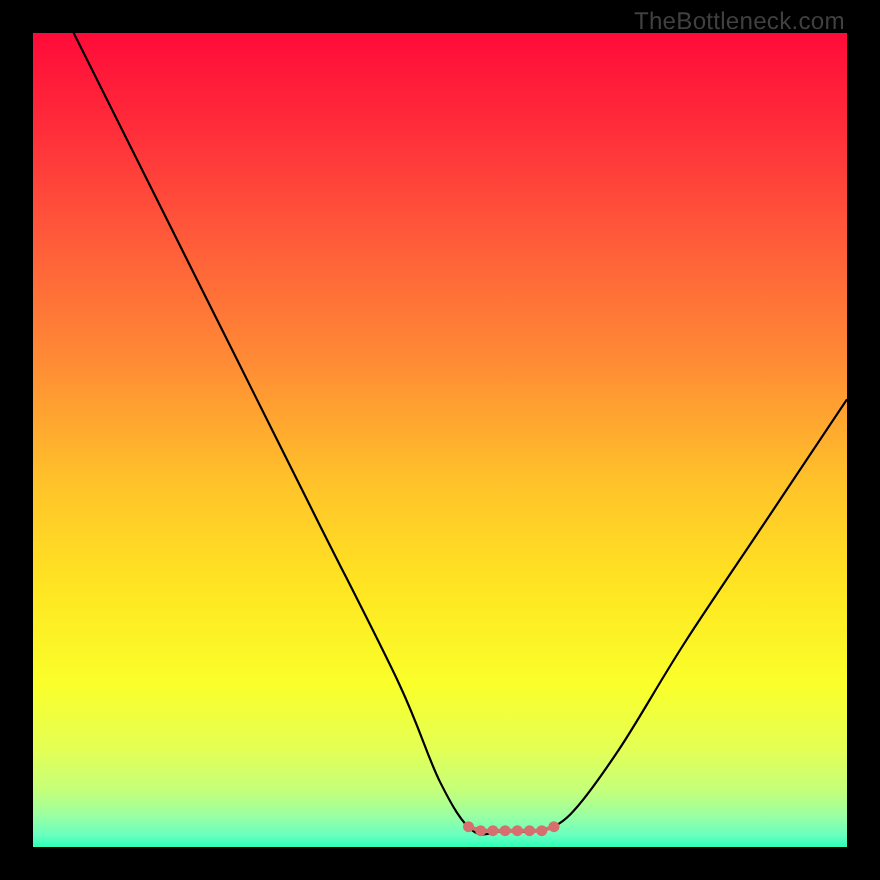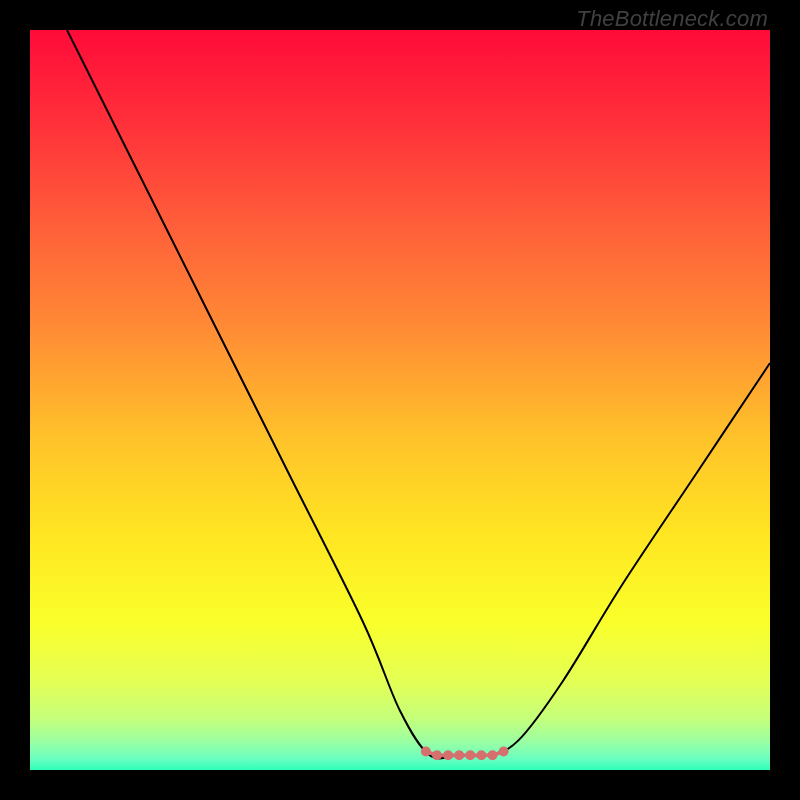--- a/index.html
+++ b/index.html
@@ -2,21 +2,20 @@
 <html><head>
 <meta charset="utf-8">
 <style>
   * { margin: 0; padding: 0; box-sizing: border-box; }
   html, body { width: 800px; height: 800px; overflow: hidden; background: #000; }
   .container {
     width: 800px;
     height: 800px;
     position: relative;
     background: #000;
-    font-style: italic;
   }
   .plot-area {
     position: absolute;
     left: 30px;
     top: 30px;
     width: 740px;
     height: 740px;
     overflow: hidden;
   }
   .gradient-bg {

